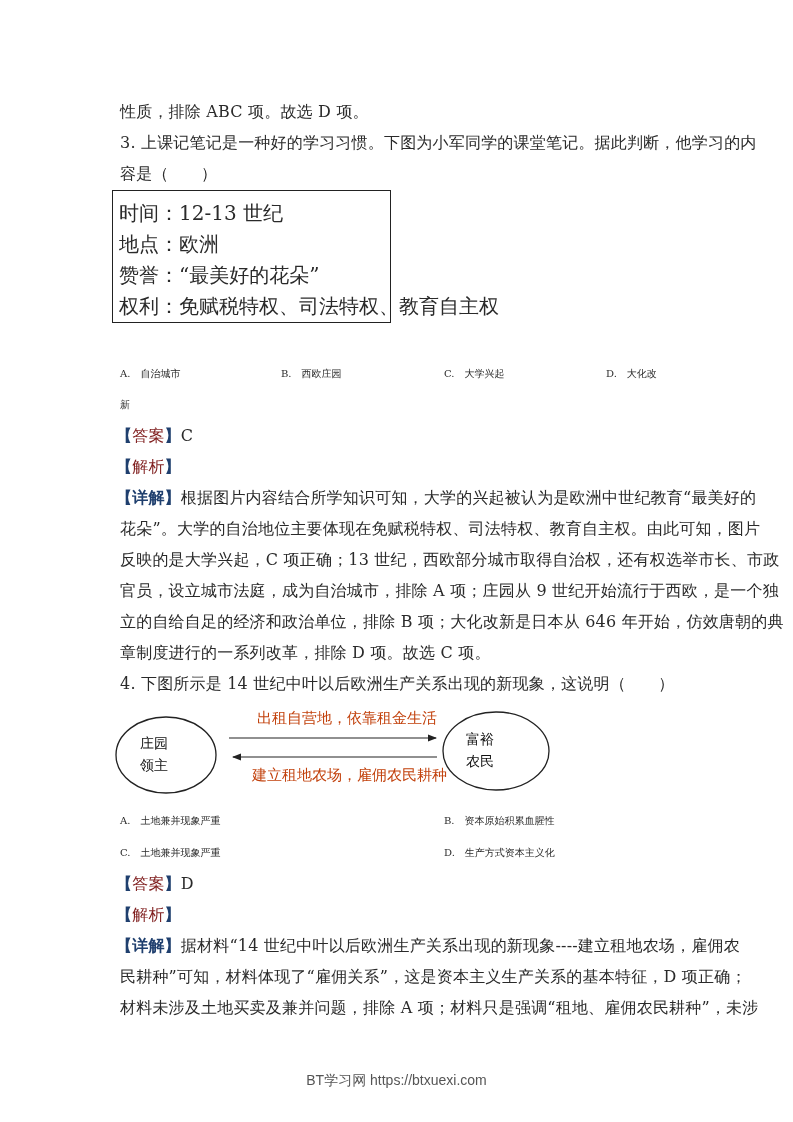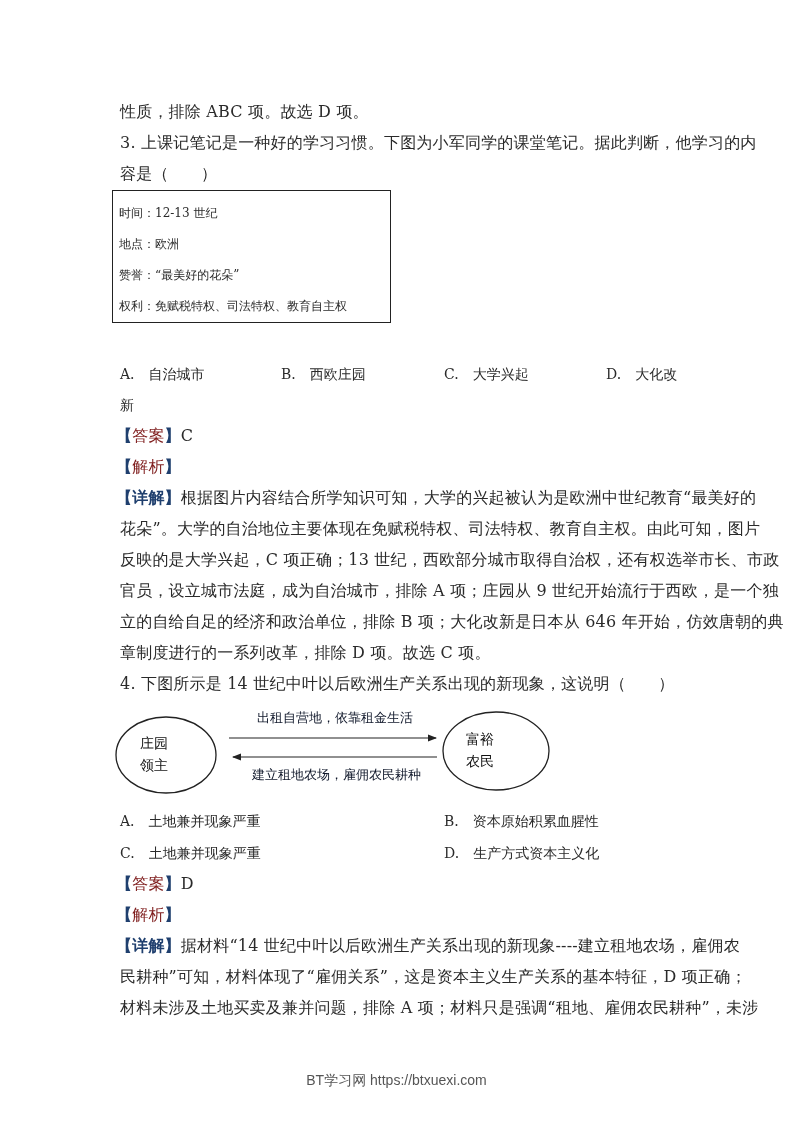--- a/index.html
+++ b/index.html
@@ -12,28 +12,28 @@
     position: absolute; left: 120px; font-size: 16px; line-height: 16px;
     white-space: nowrap; letter-spacing: 0.2px;
   }
   .tag-bracket { color: #1f3f6e; font-weight: bold; }
   .tag-label { color: #7f1d1d; }
   .note-box {
     position: absolute; left: 112px; top: 190px; width: 279px; height: 133px;
     border: 1.3px solid #222; box-sizing: border-box;
   }
   .note-line {
-    position: absolute; left: 6px; font-size: 12px; line-height: 16px; white-space: nowrap;
+    position: absolute; left: 6px; font-size: 20px; line-height: 16px; white-space: nowrap;
   }
-  .opt { position: absolute; font-size: 14px; line-height: 16px; white-space: nowrap; }
+  .opt { position: absolute; font-size: 10px; line-height: 16px; white-space: nowrap; }
   .diagram { position: absolute; left: 110px; top: 700px; width: 460px; height: 100px; }
   .diagram svg { position: absolute; left: 0; top: 0; }
   .dlabel {
     position: absolute; font-family: "DejaVu Sans", "Liberation Sans", sans-serif;
-    font-size: 13px; line-height: 16px; white-space: nowrap; color: #0f172a;
+    font-size: 15px; line-height: 16px; white-space: nowrap; color: #c2410c;
   }
   .node-text {
     position: absolute; font-family: "DejaVu Sans", "Liberation Sans", sans-serif;
     font-size: 14px; line-height: 22px; text-align: left; color: #111;
   }
   .footer {
     position: absolute; left: 0; width: 793px; top: 1072px; text-align: center;
     font-family: Liberation Sans, sans-serif; font-size: 14px; color: #555;
   }
 </style>

